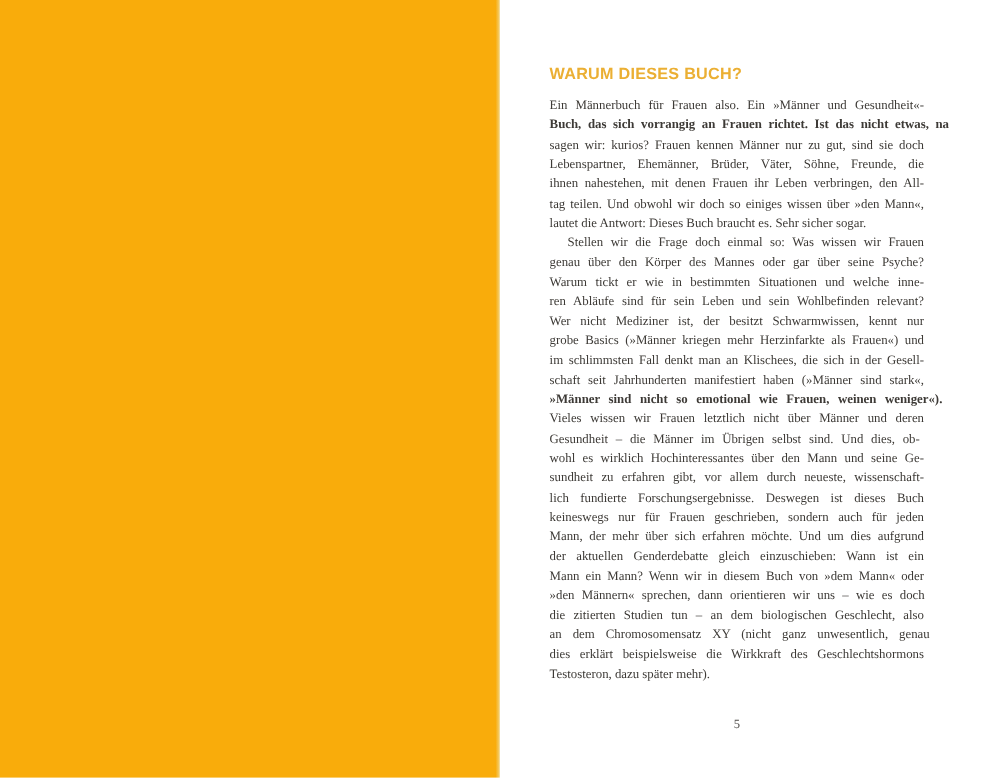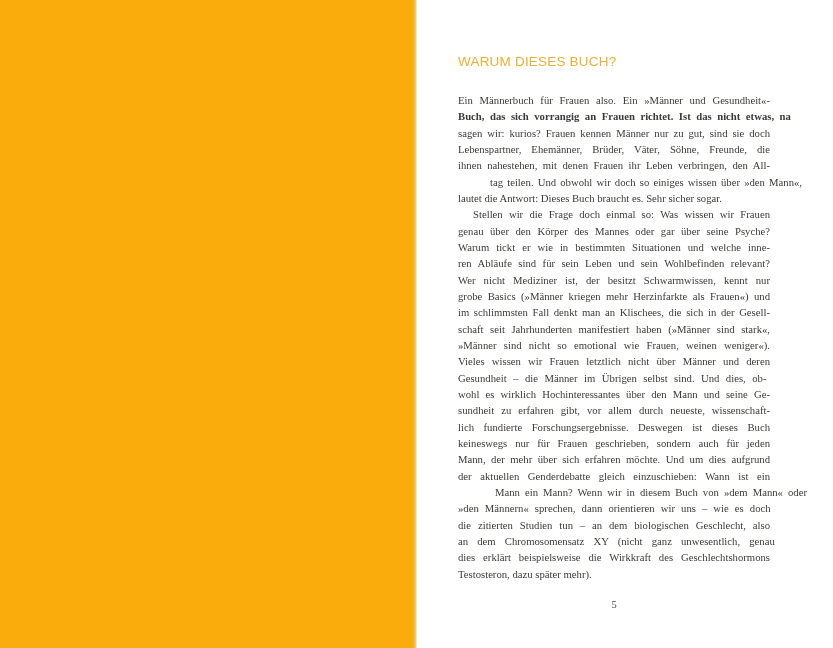--- a/index.html
+++ b/index.html
@@ -32,30 +32,30 @@
   }
 
   
   .heading {
     position: absolute;
     left: 458px;
     top: 54px;
     width: 320px;
     margin: 0;
     font-family: "Liberation Sans", sans-serif;
-    font-weight: normal;
+    font-weight: bold;
     font-size: 13.5px;
     letter-spacing: 0.2px;
     color: var(--heading, #EBAF33);
   }
 
   .body-text {
     position: absolute;
     left: 458px;
-    top: 92px;
+    top: 80px;
     width: 312px;
     font-size: 10.7px;
     line-height: 16.33px;
     color: var(--body_text, #3D3A36);
   }
 
   .line {
     height: 16.33px;
     white-space: nowrap;
     overflow: visible;
@@ -84,40 +84,40 @@
 <div class="orange-panel"></div>
 
 <h1 class="heading">WARUM DIESES BUCH?</h1>
 
 <div class="body-text">
   <div class="line"><span style="word-spacing: 4.08789px;">Ein Männerbuch für Frauen also. Ein »Männer und Gesundheit«-</span></div>
   <div class="line"><span style="word-spacing: 2.83807px; font-weight: bold;">Buch, das sich vorrangig an Frauen richtet. Ist das nicht etwas, na</span></div>
   <div class="line"><span style="word-spacing: 2.24432px;">sagen wir: kurios? Frauen kennen Männer nur zu gut, sind sie doch</span></div>
   <div class="line"><span style="word-spacing: 7.30729px;">Lebenspartner, Ehemänner, Brüder, Väter, Söhne, Freunde, die</span></div>
   <div class="line"><span style="word-spacing: 2.77778px;">ihnen nahestehen, mit denen Frauen ihr Leben verbringen, den All-</span></div>
-  <div class="line"><span style="word-spacing: 1.46023px; margin-left: 32px;">tag teilen. Und obwohl wir doch so einiges wissen über »den Mann«,</span></div>
+  <div class="line"><span style="word-spacing: 1.46023px;">tag teilen. Und obwohl wir doch so einiges wissen über »den Mann«,</span></div>
   <div class="line end"><span>lautet die Antwort: Dieses Buch braucht es. Sehr sicher sogar.</span></div>
   <div class="line indent"><span style="word-spacing: 3.56719px;">Stellen wir die Frage doch einmal so: Was wissen wir Frauen</span></div>
   <div class="line"><span style="word-spacing: 3.8375px;">genau über den Körper des Mannes oder gar über seine Psyche?</span></div>
   <div class="line"><span style="word-spacing: 4.32292px;">Warum tickt er wie in bestimmten Situationen und welche inne-</span></div>
   <div class="line"><span style="word-spacing: 3.75347px;">ren Abläufe sind für sein Leben und sein Wohlbefinden relevant?</span></div>
   <div class="line"><span style="word-spacing: 5.41992px;">Wer nicht Mediziner ist, der besitzt Schwarmwissen, kennt nur</span></div>
   <div class="line"><span style="word-spacing: 2.71875px;">grobe Basics (»Männer kriegen mehr Herzinfarkte als Frauen«) und</span></div>
   <div class="line"><span style="word-spacing: 1.92045px;">im schlimmsten Fall denkt man an Klischees, die sich in der Gesell-</span></div>
   <div class="line"><span style="word-spacing: 3.8683px;">schaft seit Jahrhunderten manifestiert haben (»Männer sind stark«,</span></div>
-  <div class="line"><span style="word-spacing: 4.49609px;">»Männer sind nicht so emotional wie Frauen, weinen weniger«).</span></div>
+  <div class="line"><span style="word-spacing: 4.49609px; font-weight: bold;">»Männer sind nicht so emotional wie Frauen, weinen weniger«).</span></div>
   <div class="line"><span style="word-spacing: 4.49826px;">Vieles wissen wir Frauen letztlich nicht über Männer und deren</span></div>
   <div class="line"><span style="word-spacing: 3.77344px;">Gesundheit – die Männer im Übrigen selbst sind. Und dies, ob-</span></div>
   <div class="line"><span style="word-spacing: 3.43576px;">wohl es wirklich Hochinteressantes über den Mann und seine Ge-</span></div>
   <div class="line"><span style="word-spacing: 4.27734px; text-align: center;">sundheit zu erfahren gibt, vor allem durch neueste, wissenschaft-</span></div>
   <div class="line"><span style="word-spacing: 6.86719px;">lich fundierte Forschungsergebnisse. Deswegen ist dieses Buch</span></div>
   <div class="line"><span style="word-spacing: 5.20508px;">keineswegs nur für Frauen geschrieben, sondern auch für jeden</span></div>
   <div class="line"><span style="word-spacing: 2.82656px; text-align: right;">Mann, der mehr über sich erfahren möchte. Und um dies aufgrund</span></div>
   <div class="line"><span style="word-spacing: 5.84598px;">der aktuellen Genderdebatte gleich einzuschieben: Wann ist ein</span></div>
-  <div class="line"><span style="word-spacing: 2.36648px; margin-left: 37px;">Mann ein Mann? Wenn wir in diesem Buch von »dem Mann« oder</span></div>
+  <div class="line"><span style="word-spacing: 2.36648px;">Mann ein Mann? Wenn wir in diesem Buch von »dem Mann« oder</span></div>
   <div class="line"><span style="word-spacing: 3.39062px;">»den Männern« sprechen, dann orientieren wir uns – wie es doch</span></div>
   <div class="line"><span style="word-spacing: 4.19444px;">die zitierten Studien tun – an dem biologischen Geschlecht, also</span></div>
   <div class="line"><span style="word-spacing: 6.46652px;">an dem Chromosomensatz XY (nicht ganz unwesentlich, genau</span></div>
   <div class="line"><span style="word-spacing: 5.21094px;">dies erklärt beispielsweise die Wirkkraft des Geschlechtshormons</span></div>
   <div class="line end"><span>Testosteron, dazu später mehr).</span></div>
 </div>
 
 <div class="page-number">5</div>
 
 </body></html>

